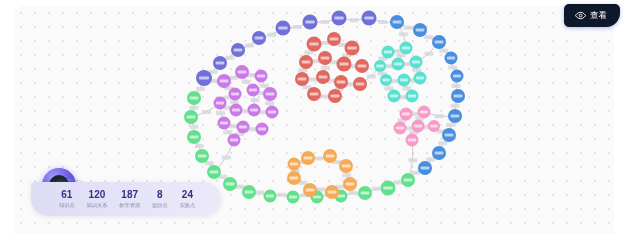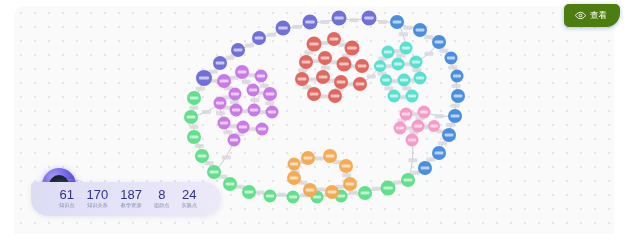--- a/index.html
+++ b/index.html
@@ -17,40 +17,40 @@
     border-radius:10px 0 0 0;
     overflow:hidden;
   }
   #graph{position:absolute;left:0;top:0;width:600px;height:228px;}
 
   
   #view-btn{
     position:absolute;right:8px;top:4px;
     display:flex;align-items:center;gap:4px;
     padding:6px 13px 6px 11px;
-    background:#4d7c0f;color:#fff;
+    background:#0f172a;color:#fff;
     border:none;border-radius:5px 5px 14px 5px;
     font-size:8.5px;line-height:1;cursor:pointer;
     box-shadow:0 1px 4px rgba(36,64,207,.35);
   }
   #view-btn .eye{display:block;width:11px;height:11px;}
 
   
   #stats-card{
     position:absolute;left:31px;top:182px;
     width:190px;height:34px;
     background:linear-gradient(100deg,#dcdcf4 0%,#e4e2f6 42%,#eceaf9 100%);
     border-radius:4px 17px 17px 17px;
     display:flex;align-items:center;
     padding-left:28px;box-sizing:border-box;
     box-shadow:0 1px 5px rgba(120,120,190,.16);
   }
   .stat{display:flex;flex-direction:column;align-items:center;
         margin-right:12px;}
-  .stat-val{font-size:13px;font-weight:normal;color:#31318a;line-height:11px;}
+  .stat-val{font-size:10px;font-weight:bold;color:#31318a;line-height:11px;}
   .stat-lbl{font-size:5.2px;color:#8a8ab0;line-height:8px;margin-top:1px;}
 
   #avatar{
     position:absolute;left:42px;top:168px;width:34px;height:34px;
     border-radius:50%;
     background:radial-gradient(circle at 34% 28%,#a69cf5 0%,#6f63e8 42%,#4b3fc4 78%,#3b2fa8 100%);
     box-shadow:0 2px 7px rgba(90,70,220,.45);
   }
   #avatar .face{
     position:absolute;left:7px;top:7px;width:20px;height:20px;
@@ -467,21 +467,21 @@
       <span class="eye-r"></span>
     </span>
   </div>
 
   <div id="stats-card">
       <div class="stat">
         <div class="stat-val">61</div>
         <div class="stat-lbl">知识点</div>
       </div>
       <div class="stat">
-        <div class="stat-val">170</div>
+        <div class="stat-val">120</div>
         <div class="stat-lbl">知识关系</div>
       </div>
       <div class="stat">
         <div class="stat-val">187</div>
         <div class="stat-lbl">教学资源</div>
       </div>
       <div class="stat">
         <div class="stat-val">8</div>
         <div class="stat-lbl">思政点</div>
       </div>

